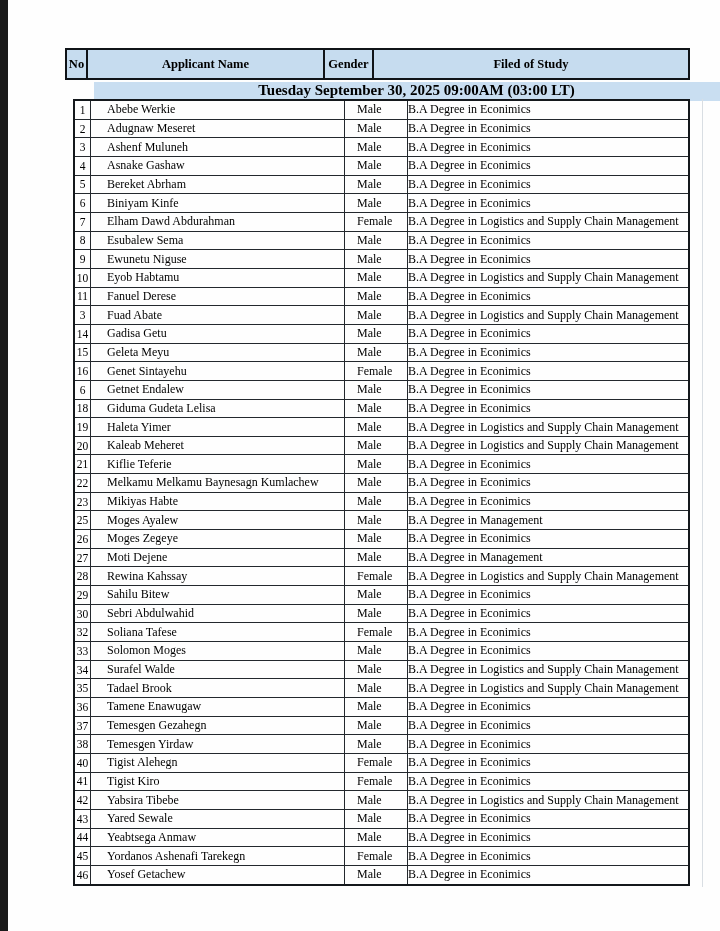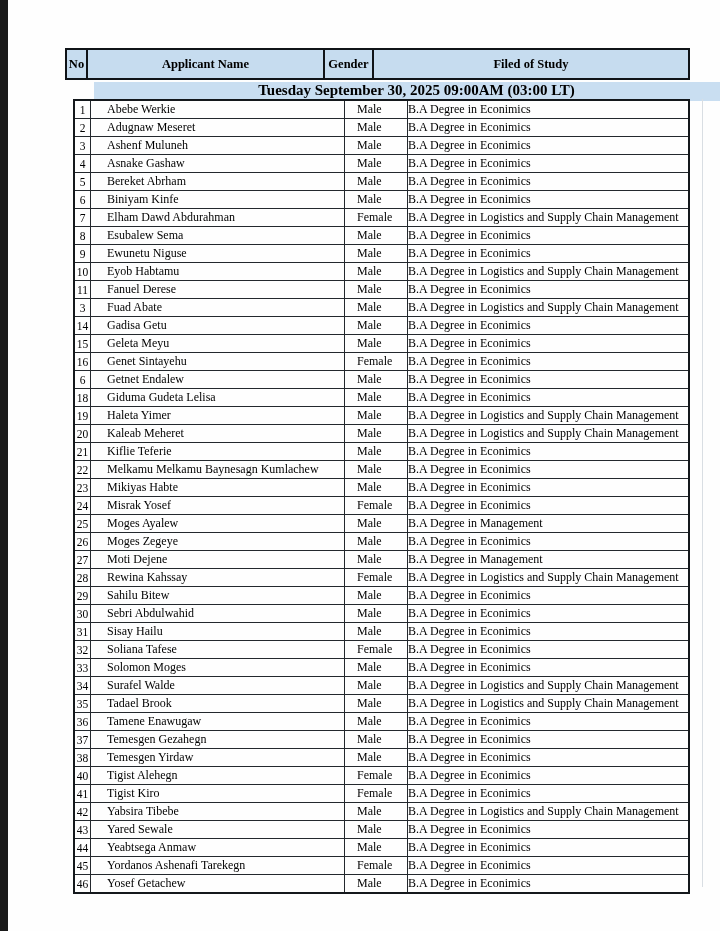--- a/index.html
+++ b/index.html
@@ -207,26 +207,20 @@
           <td class="gender">Male</td>
           <td class="field">B.A Degree in Econimics</td>
         </tr>
         <tr>
           <td class="no">23</td>
           <td class="name">Mikiyas Habte</td>
           <td class="gender">Male</td>
           <td class="field">B.A Degree in Econimics</td>
         </tr>
         <tr>
-          <td class="no">24</td>
-          <td class="name">Misrak Yosef</td>
-          <td class="gender">Female</td>
-          <td class="field">B.A Degree in Econimics</td>
-        </tr>
-        <tr>
           <td class="no">25</td>
           <td class="name">Moges Ayalew</td>
           <td class="gender">Male</td>
           <td class="field">B.A Degree in Management</td>
         </tr>
         <tr>
           <td class="no">26</td>
           <td class="name">Moges Zegeye</td>
           <td class="gender">Male</td>
           <td class="field">B.A Degree in Econimics</td>
@@ -249,26 +243,20 @@
           <td class="gender">Male</td>
           <td class="field">B.A Degree in Econimics</td>
         </tr>
         <tr>
           <td class="no">30</td>
           <td class="name">Sebri Abdulwahid</td>
           <td class="gender">Male</td>
           <td class="field">B.A Degree in Econimics</td>
         </tr>
         <tr>
-          <td class="no">31</td>
-          <td class="name">Sisay Hailu</td>
-          <td class="gender">Male</td>
-          <td class="field">B.A Degree in Econimics</td>
-        </tr>
-        <tr>
           <td class="no">32</td>
           <td class="name">Soliana Tafese</td>
           <td class="gender">Female</td>
           <td class="field">B.A Degree in Econimics</td>
         </tr>
         <tr>
           <td class="no">33</td>
           <td class="name">Solomon Moges</td>
           <td class="gender">Male</td>
           <td class="field">B.A Degree in Econimics</td>

